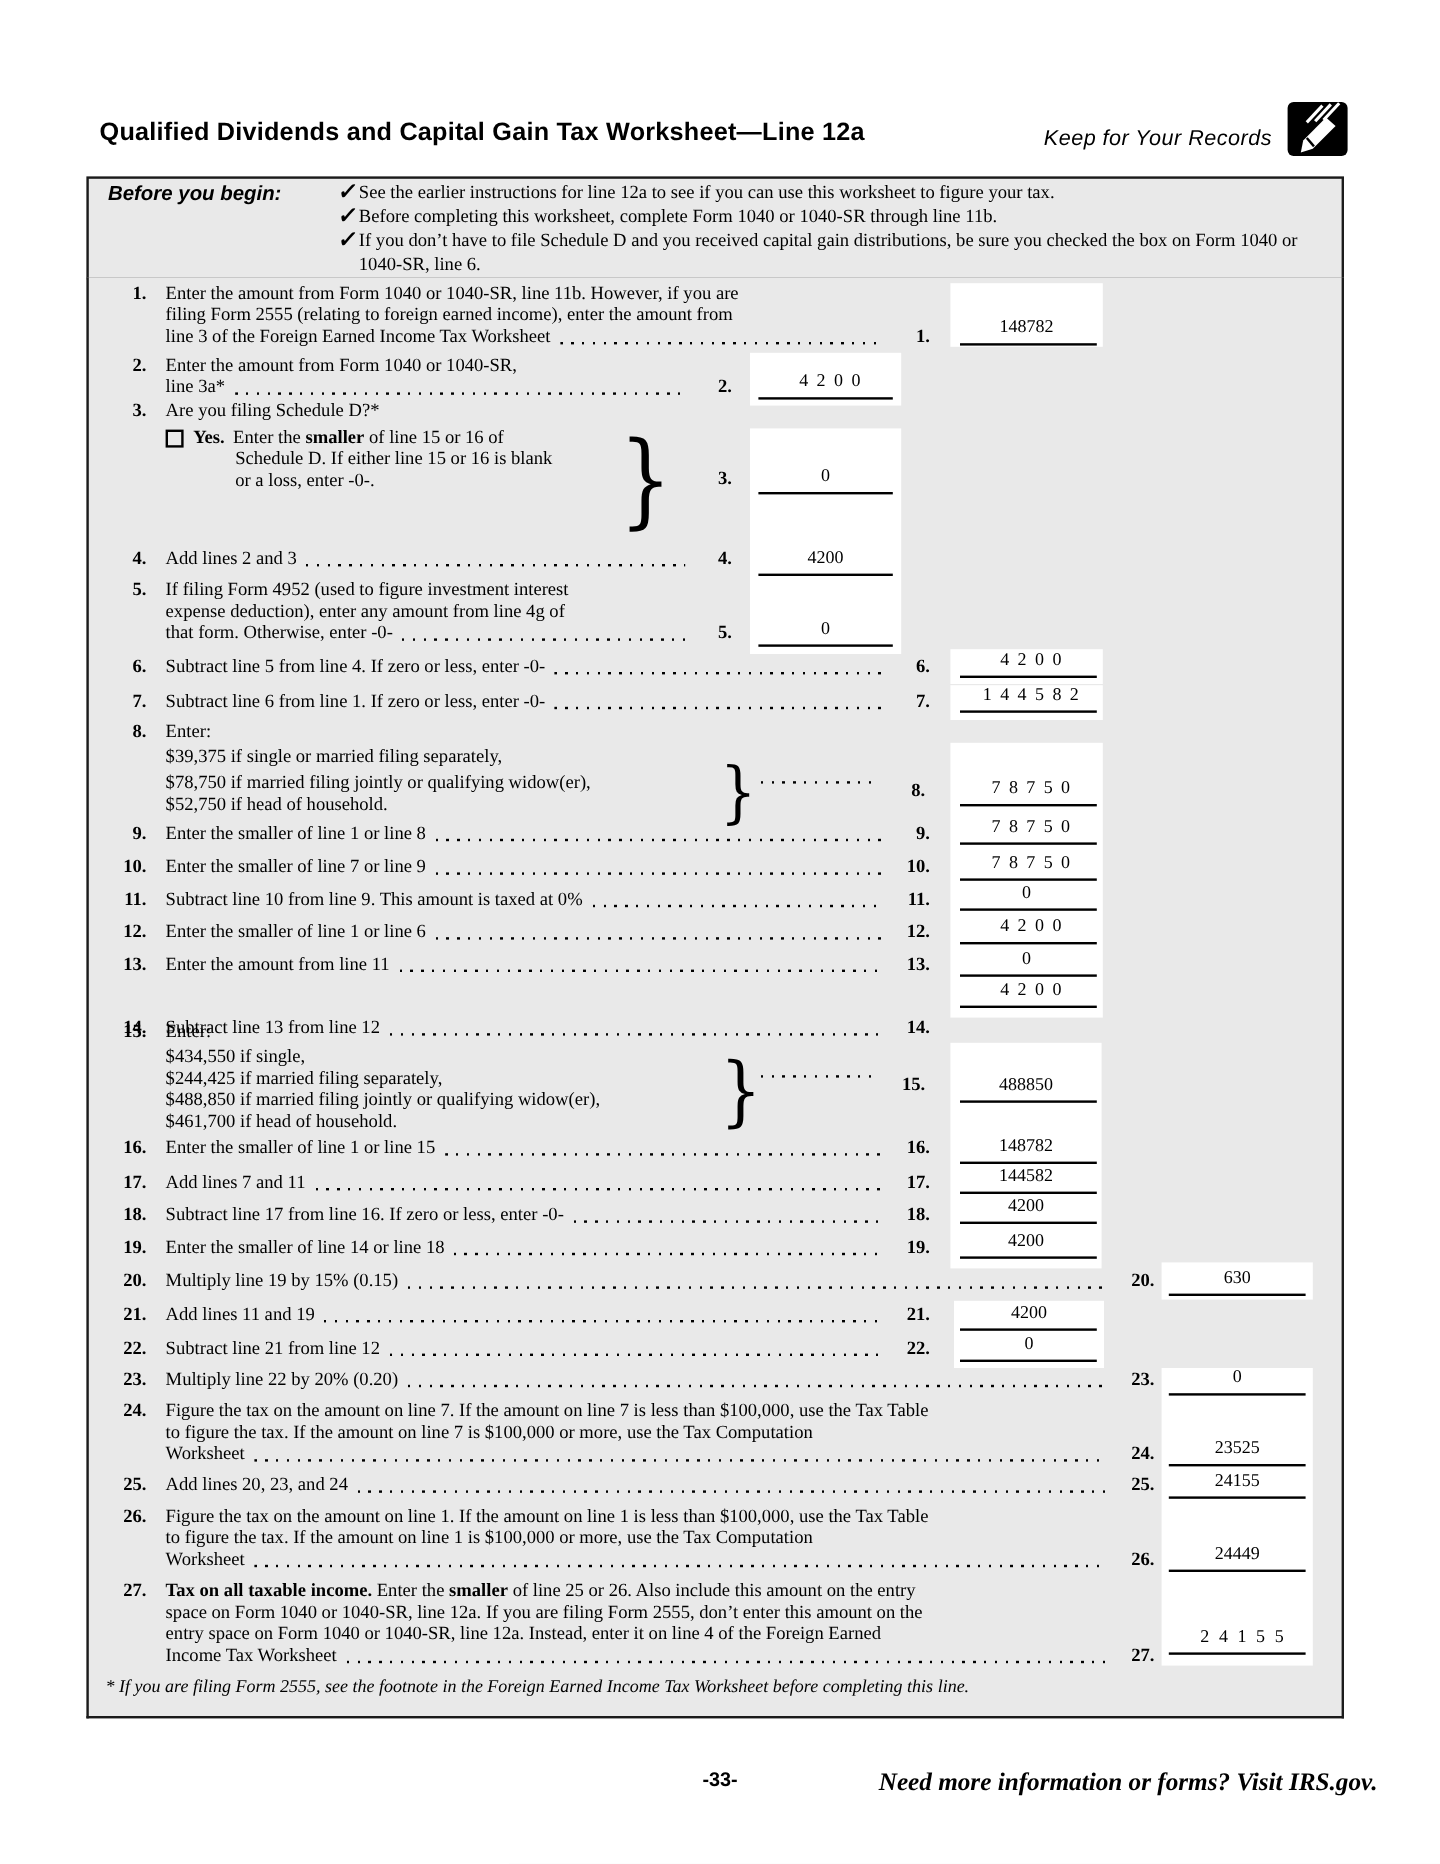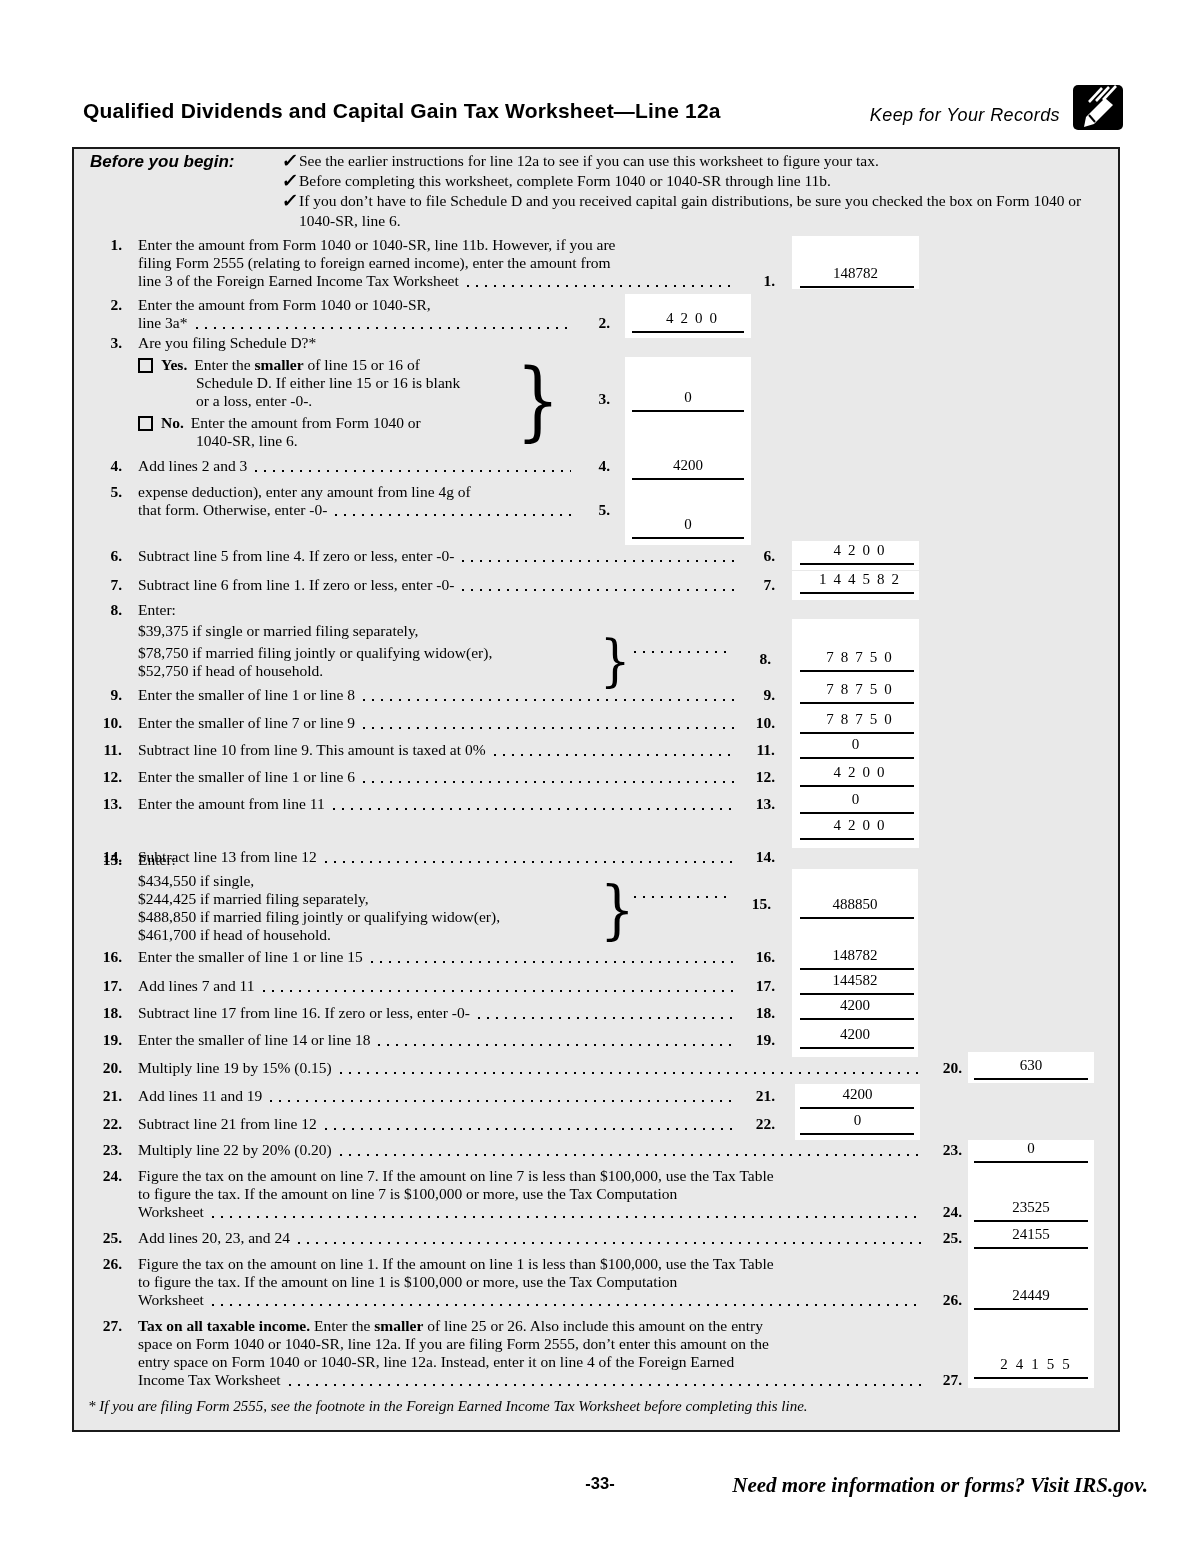--- a/index.html
+++ b/index.html
@@ -179,41 +179,34 @@
   </div>
   <div class="abs" style="left:138px;top:356px;">
     <div class="ynline">
       <span class="cb"></span>
       <span class="bold ynlabel">Yes.</span>
       <span><span>Enter the </span><span class="bold">smaller</span><span> of line 15 or 16 of</span></span>
     </div>
     <div class="yncont">Schedule D. If either line 15 or 16 is blank</div>
     <div class="yncont">or a loss, enter -0-.</div>
   </div>
-  <div class="abs" style="left:138px;top:414px;">
-    <div class="ynline">
-      <span class="cb"></span>
-      <span class="bold ynlabel">No.</span>
-      <span>Enter the amount from Form 1040 or</span>
-    </div>
-    <div class="yncont">1040-SR, line 6.</div>
-  </div>
   <div class="brace" style="left:516px;top:350px;font-size:86px;line-height:100px;transform:scaleX(.8);">}</div>
   <div class="abs bold" style="left:540px;top:390px;width:70px;text-align:right;font-size:15.5px;">3.</div>
 
   <div class="row" style="top:457px;width:525px;">
     <span class="lnum">4.</span>
     <span class="txt">Add lines 2 and 3</span>
     <span class="leader"></span>
     <span class="rnum">4.</span>
   </div>
 
   <div class="row" style="top:483px;width:525px;">
     <span class="lnum">5.</span>
     <div class="body">
+      <div class="tl">If filing Form 4952 (used to figure investment interest</div>
       <div class="tl">expense deduction), enter any amount from line 4g of</div>
       <div class="lastline">
         <span class="tl">that form. Otherwise, enter -0-</span>
         <span class="leader"></span>
         <span class="rnum">5.</span>
       </div>
     </div>
   </div>
 
   <div class="row" style="top:547px;width:690px;">

